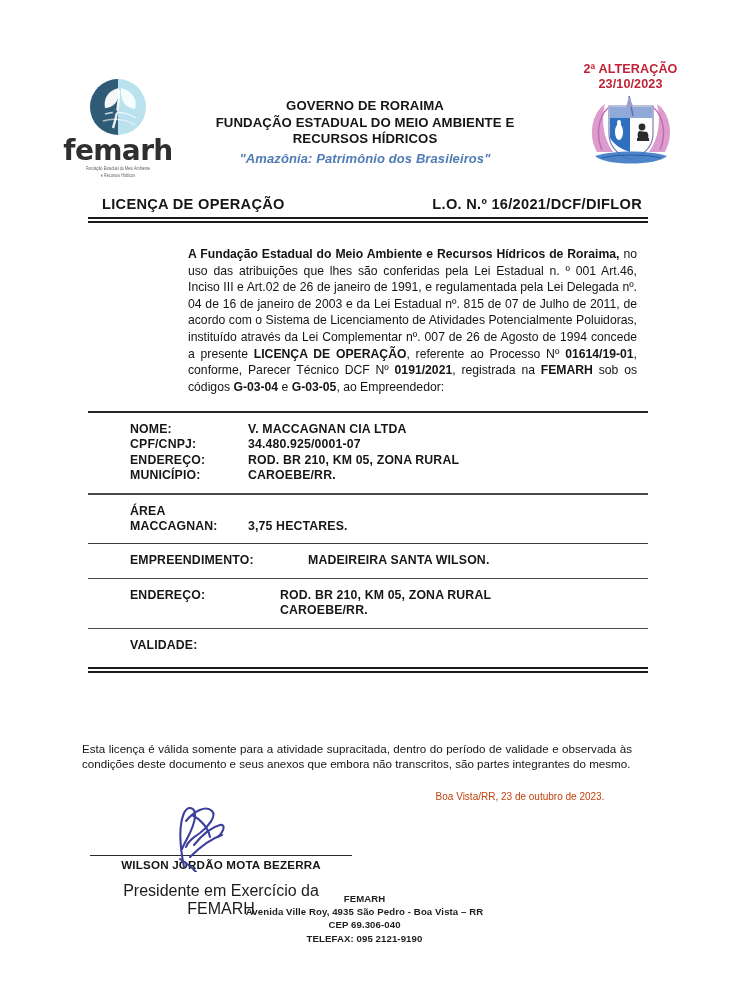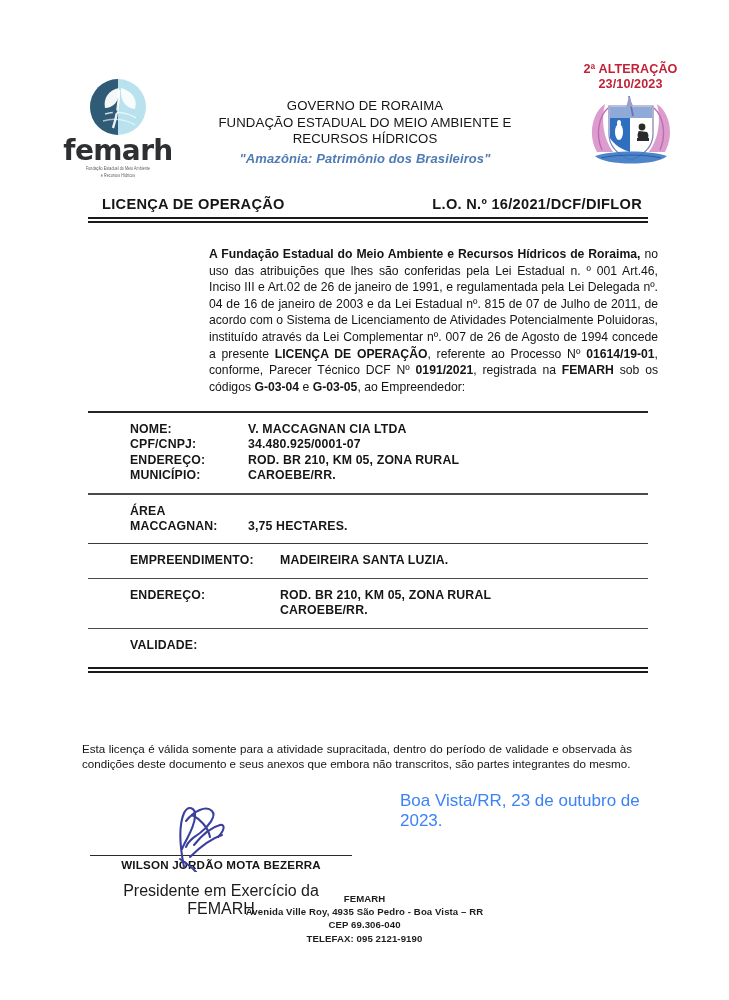--- a/index.html
+++ b/index.html
@@ -59,21 +59,21 @@
 
   .gov-title {
     position: absolute;
     left: 150px; top: 40px;
     width: 430px;
     text-align: center;
   }
   .gov-title .l1,
   .gov-title .l2 {
     font-size: 13.2px;
-    font-weight: normal;
+    font-weight: bold;
     line-height: 16.5px;
     letter-spacing: 0.1px;
     color: #151515;
   }
   .gov-motto {
     margin-top: 3px;
     font-size: 13px;
     font-weight: bold;
     font-style: italic;
     color: #4f7cb5;
@@ -117,21 +117,21 @@
   .rule-double {
     margin-top: 5px;
     border-top: 2.2px solid #1a1a1a;
     border-bottom: 2.2px solid #1a1a1a;
     height: 1.6px;
   }
 
   
   .intro {
     position: absolute;
-    left: 209px; top: 246px;
+    left: 188px; top: 246px;
     width: 449px;
     font-size: 12.2px;
     line-height: 16.6px;
     text-align: justify;
     text-justify: inter-word;
     color: #141414;
   }
   .intro b { font-weight: bold; }
 
   
@@ -151,21 +151,21 @@
     font-weight: bold;
     line-height: 15.4px;
     letter-spacing: 0.15px;
     padding-left: 28px;
   }
   .flabel { flex: 0 0 auto; }
   .fvalue { flex: 1 1 auto; }
   .w-nome   .flabel { width: 118px; }
   .w-ativ   .flabel { width: 118px; }
   .w-area   .flabel { width: 118px; }
-  .w-emp    .flabel { width: 150px; }
+  .w-emp    .flabel { width: 178px; }
   .w-end2   .flabel { width: 150px; }
   .w-val    .flabel { width: 118px; }
   .just { text-align: justify; text-justify: inter-word; }
 
   .pad-l { padding-left: 14px; }
 
   
   .disclaimer {
     position: absolute;
     left: 82px; top: 741px;
@@ -174,23 +174,23 @@
     line-height: 15.4px;
     text-align: justify;
     color: #141414;
   }
 
   
   .place-date {
     position: absolute;
     left: 400px; top: 791px;
     width: 240px;
-    text-align: left;
-    font-size: 17px;
-    color: #3b82f6;
+    text-align: center;
+    font-size: 10px;
+    color: #c2410c;
   }
   .sig-area {
     position: absolute;
     left: 90px; top: 855px;
     width: 550px;
     display: flex;
     justify-content: space-between;
   }
   .sig-col { width: 262px; text-align: center; position: relative; }
   .sig-line { border-top: 1.2px solid #2a2a2a; }
@@ -334,21 +334,21 @@
         <span class="flabel">MACCAGNAN:</span>
         <span class="fvalue">3,75 HECTARES.</span>
       </div>
     </div>
 
     <div class="hr-med"></div>
 
     <div class="blk pad-l">
       <div class="frow w-emp">
         <span class="flabel">EMPREENDIMENTO:</span>
-        <span class="fvalue">MADEIREIRA SANTA LUZIA.</span>
+        <span class="fvalue">MADEIREIRA SANTA WILSON.</span>
       </div>
     </div>
 
     <div class="hr-thin"></div>
 
     <div class="blk pad-l">
       <div class="frow w-end2">
         <span class="flabel">ENDEREÇO:</span>
         <span class="fvalue">
           <div>ROD. BR 210, KM 05, ZONA RURAL</div>

